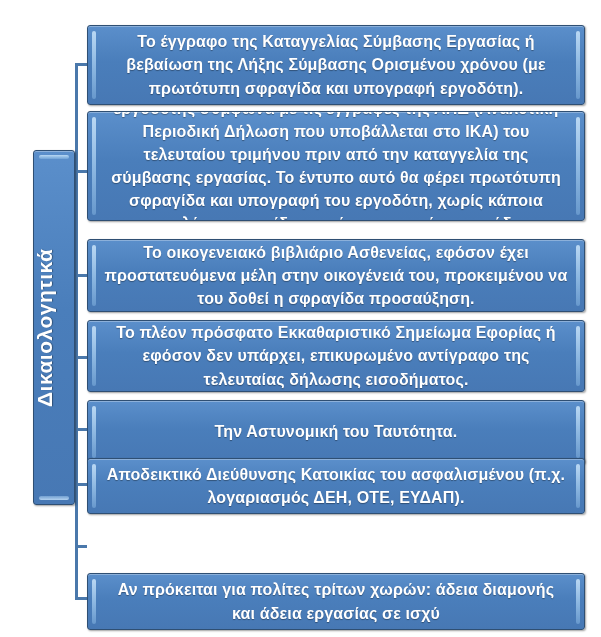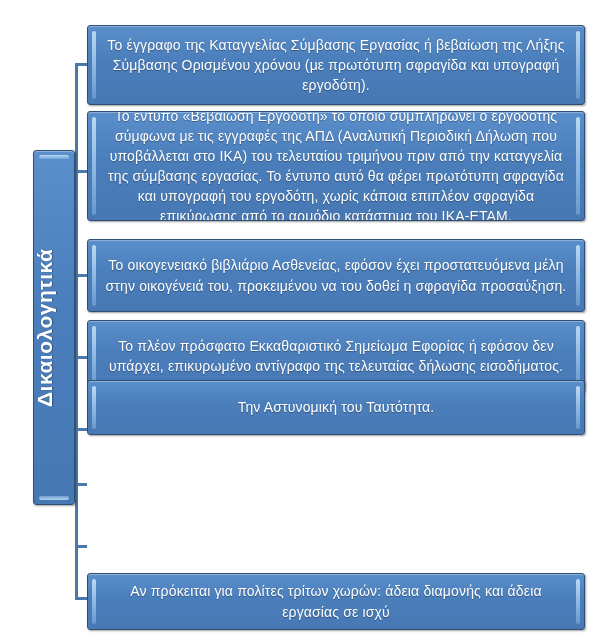--- a/index.html
+++ b/index.html
@@ -76,22 +76,22 @@
   .box-text {
     position: relative;
     z-index: 2;
     display: flex;
     align-items: center;
     justify-content: center;
     height: 100%;
     padding: 3px 16px;
     box-sizing: border-box;
     color: #ffffff;
-    font-size: 14px;
-    font-weight: normal;
+    font-size: 16px;
+    font-weight: bold;
     line-height: 1.44;
     text-align: center;
     letter-spacing: 0.15px;
     text-shadow: 0 1px 1px rgba(0,0,0,0.35);
   }
 
   
   #label-box {
     position: absolute;
     left: 33px;
@@ -153,23 +153,26 @@
   </div>
 
   <div class="smart-box item-box" style="top:239px; height:73px;">
     <div class="box-text">Το οικογενειακό βιβλιάριο Ασθενείας, εφόσον έχει προστατευόμενα μέλη στην οικογένειά του, προκειμένου να του δοθεί η σφραγίδα προσαύξηση.</div>
   </div>
 
   <div class="smart-box item-box" style="top:320px; height:72px;">
     <div class="box-text">Το πλέον πρόσφατο Εκκαθαριστικό Σημείωμα Εφορίας ή εφόσον δεν υπάρχει, επικυρωμένο αντίγραφο της τελευταίας δήλωσης εισοδήματος.</div>
   </div>
 
-  <div class="smart-box item-box" style="top:380px; height:55px;">
+  <div class="smart-box item-box" style="top:400px; height:64px;">
     <div class="box-text">Την Αστυνομική του Ταυτότητα.</div>
   </div>
 
+  <div class="smart-box item-box" style="top:458px; height:56px;">
+    <div class="box-text">Αποδεικτικό Διεύθυνσης Κατοικίας του ασφαλισμένου (π.χ. λογαριασμός ΔΕΗ, ΟΤΕ, ΕΥΔΑΠ).</div>
+  </div>
 
 
   <div class="smart-box item-box" style="top:573px; height:57px;">
     <div class="box-text">Αν πρόκειται για πολίτες τρίτων χωρών: άδεια διαμονής και άδεια εργασίας σε ισχύ</div>
   </div>
 
 </div>
 
 </body></html>

